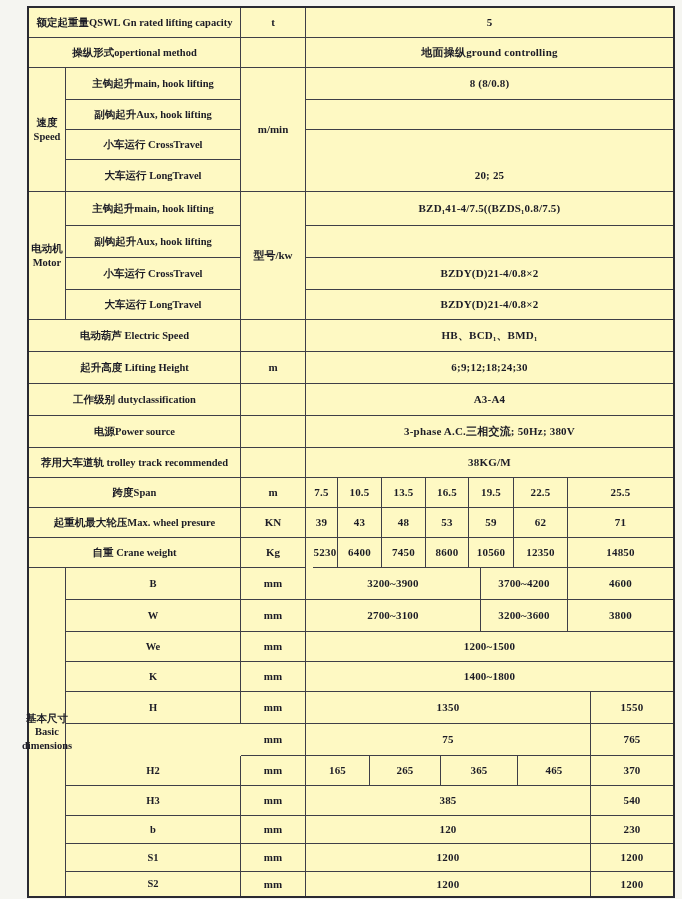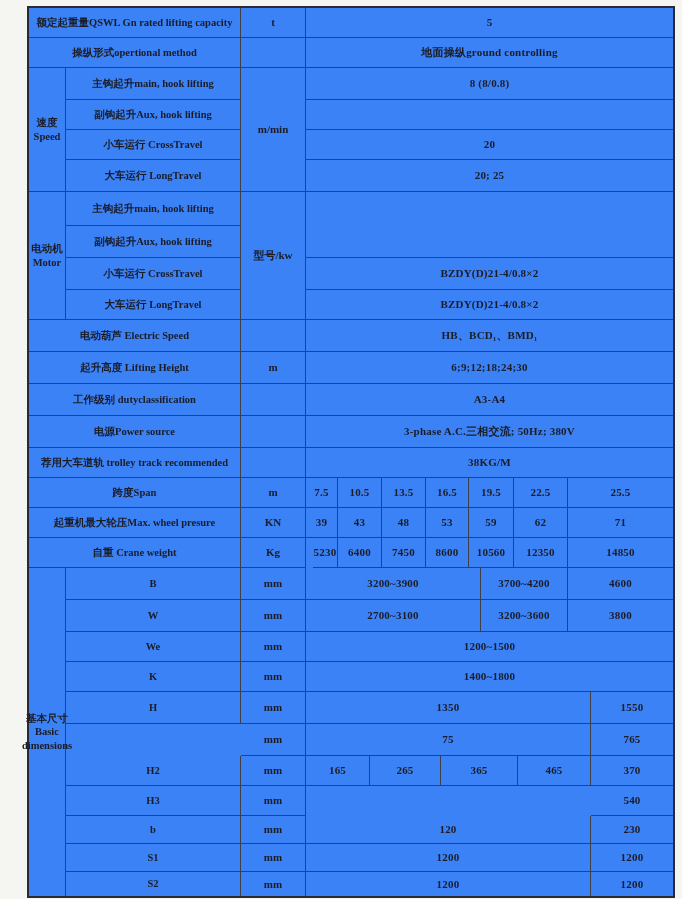--- a/index.html
+++ b/index.html
@@ -16,21 +16,21 @@
     position:relative;
     overflow:hidden;
   }
   .spec-table{
     position:absolute;left:27px;top:6px;
     width:644px;
     display:grid;
     grid-template-columns:37px 175px 65px 32px 32px 12px 44px 15px 28px 12px 33px 4px 50px 23px 82px;
     grid-template-rows:30px 30px 32px 30px 30px 32px 34px 32px 32px 30px 32px 32px 32px 32px 30px 30px 30px 30px 32px 32px 30px 30px 32px 32px 30px 30px 28px 28px 24px;
     border:2px solid var(--line-heavy);
-    background:#3b82f6;
+    background:#fef9c3;
   }
   .cell{
     border-right:1px solid var(--line);
     border-bottom:1px solid var(--line);
     display:flex;align-items:center;justify-content:center;
     text-align:center;
     font-weight:bold;
     color:var(--ink);
     padding:0 2px;
     white-space:pre-line;
@@ -56,27 +56,27 @@
     <div class="cell unit" style="grid-area: 2 / 3 / span 1 / span 1;"></div>
     <div class="cell value last-col" style="grid-area: 2 / 4 / span 1 / span 12;">地面操纵ground controlling</div>
     <div class="cell group" style="grid-area: 3 / 1 / span 4 / span 1;">速度
 Speed</div>
     <div class="cell label" style="grid-area: 3 / 2 / span 1 / span 1;">主钩起升main, hook lifting</div>
     <div class="cell unit" style="grid-area: 3 / 3 / span 4 / span 1;">m/min</div>
     <div class="cell value last-col" style="grid-area: 3 / 4 / span 1 / span 12;">8 (8/0.8)</div>
     <div class="cell label" style="grid-area: 4 / 2 / span 1 / span 1;">副钩起升Aux, hook lifting</div>
     <div class="cell value last-col" style="grid-area: 4 / 4 / span 1 / span 12;"></div>
     <div class="cell label" style="grid-area: 5 / 2 / span 1 / span 1;">小车运行 CrossTravel</div>
-    <div class="cell value last-col" style="grid-area: 5 / 4 / span 1 / span 12;">20</div>
     <div class="cell label" style="grid-area: 6 / 2 / span 1 / span 1;">大车运行 LongTravel</div>
     <div class="cell value last-col" style="grid-area: 6 / 4 / span 1 / span 12;">20; 25</div>
     <div class="cell group" style="grid-area: 7 / 1 / span 4 / span 1;">电动机
 Motor</div>
     <div class="cell label" style="grid-area: 7 / 2 / span 1 / span 1;">主钩起升main, hook lifting</div>
     <div class="cell unit" style="grid-area: 7 / 3 / span 4 / span 1;">型号/kw</div>
+    <div class="cell value last-col" style="grid-area: 7 / 4 / span 1 / span 12;">BZD₁41-4/7.5((BZDS₁0.8/7.5)</div>
     <div class="cell label" style="grid-area: 8 / 2 / span 1 / span 1;">副钩起升Aux, hook lifting</div>
     <div class="cell value last-col" style="grid-area: 8 / 4 / span 1 / span 12;"></div>
     <div class="cell label" style="grid-area: 9 / 2 / span 1 / span 1;">小车运行 CrossTravel</div>
     <div class="cell value last-col" style="grid-area: 9 / 4 / span 1 / span 12;">BZDY(D)21-4/0.8×2</div>
     <div class="cell label" style="grid-area: 10 / 2 / span 1 / span 1;">大车运行 LongTravel</div>
     <div class="cell value last-col" style="grid-area: 10 / 4 / span 1 / span 12;">BZDY(D)21-4/0.8×2</div>
     <div class="cell label" style="grid-area: 11 / 1 / span 1 / span 2;">电动葫芦 Electric Speed</div>
     <div class="cell unit" style="grid-area: 11 / 3 / span 1 / span 1;"></div>
     <div class="cell value last-col" style="grid-area: 11 / 4 / span 1 / span 12;">HB、BCD₁、BMD₁</div>
     <div class="cell label" style="grid-area: 12 / 1 / span 1 / span 2;">起升高度 Lifting Height</div>
@@ -146,20 +146,21 @@
     <div class="cell value last-col" style="grid-area: 24 / 15 / span 1 / span 1;">765</div>
     <div class="cell label" style="grid-area: 25 / 2 / span 1 / span 1;">H2</div>
     <div class="cell unit" style="grid-area: 25 / 3 / span 1 / span 1;">mm</div>
     <div class="cell value" style="grid-area: 25 / 4 / span 1 / span 2;">165</div>
     <div class="cell value" style="grid-area: 25 / 6 / span 1 / span 3;">265</div>
     <div class="cell value" style="grid-area: 25 / 9 / span 1 / span 4;">365</div>
     <div class="cell value" style="grid-area: 25 / 13 / span 1 / span 2;">465</div>
     <div class="cell value last-col" style="grid-area: 25 / 15 / span 1 / span 1;">370</div>
     <div class="cell label" style="grid-area: 26 / 2 / span 1 / span 1;">H3</div>
     <div class="cell unit" style="grid-area: 26 / 3 / span 1 / span 1;">mm</div>
+    <div class="cell value" style="grid-area: 26 / 4 / span 1 / span 11;">385</div>
     <div class="cell value last-col" style="grid-area: 26 / 15 / span 1 / span 1;">540</div>
     <div class="cell label" style="grid-area: 27 / 2 / span 1 / span 1;">b</div>
     <div class="cell unit" style="grid-area: 27 / 3 / span 1 / span 1;">mm</div>
     <div class="cell value" style="grid-area: 27 / 4 / span 1 / span 11;">120</div>
     <div class="cell value last-col" style="grid-area: 27 / 15 / span 1 / span 1;">230</div>
     <div class="cell label" style="grid-area: 28 / 2 / span 1 / span 1;">S1</div>
     <div class="cell unit" style="grid-area: 28 / 3 / span 1 / span 1;">mm</div>
     <div class="cell value" style="grid-area: 28 / 4 / span 1 / span 11;">1200</div>
     <div class="cell value last-col" style="grid-area: 28 / 15 / span 1 / span 1;">1200</div>
     <div class="cell label last-row" style="grid-area: 29 / 2 / span 1 / span 1;">S2</div>

